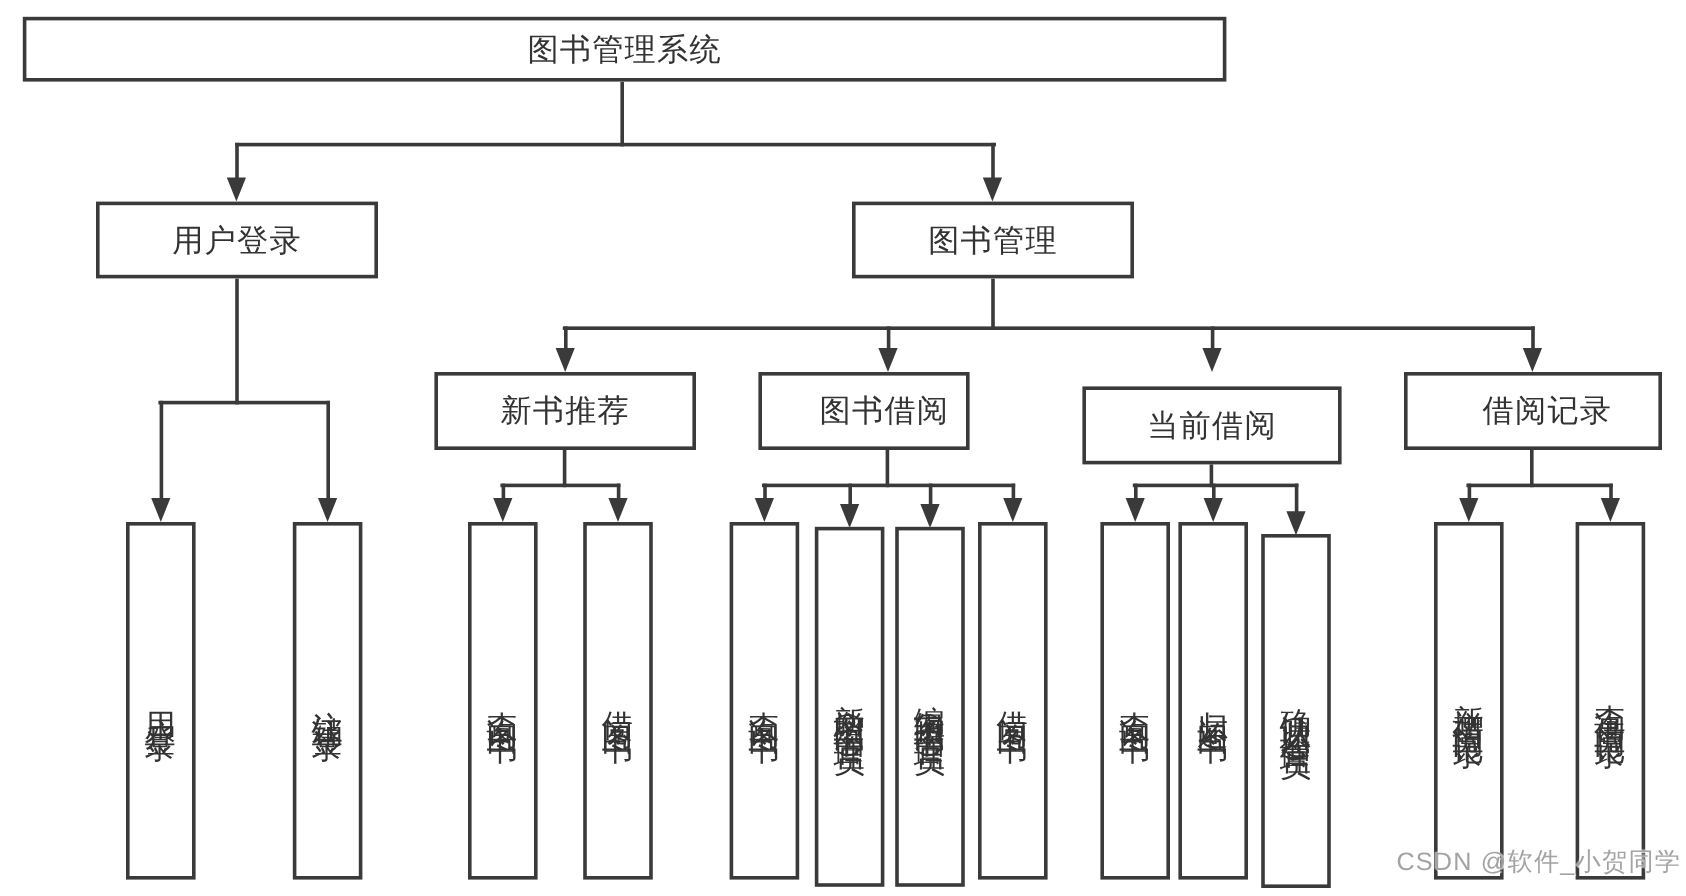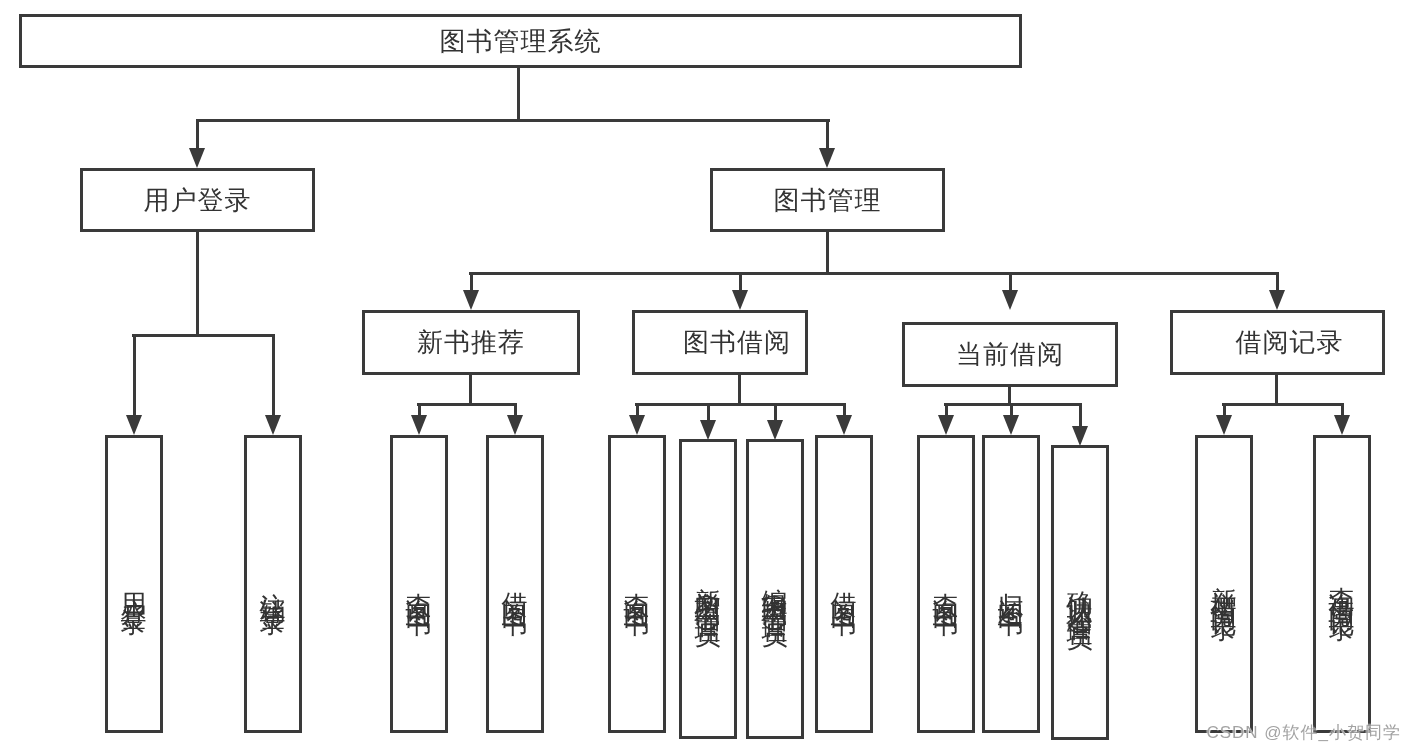--- a/index.html
+++ b/index.html
@@ -23,21 +23,21 @@
   }
   
   .ln{position:absolute;background:var(--line,#3a3a3a);}
   
   .arrow{position:absolute;width:16px;}
   .arrow::before{content:"";position:absolute;left:6.5px;width:3px;top:0;bottom:12px;background:var(--line,#3a3a3a);}
   .arrow::after{content:"";position:absolute;left:0;bottom:0;width:0;height:0;
     border-left:8px solid transparent;border-right:8px solid transparent;
     border-top:20px solid var(--line,#3a3a3a);}
   .watermark{
-    position:absolute;right:4px;bottom:3px;font-size:17px;color:var(--wm,#a3a3a3);
+    position:absolute;right:4px;bottom:15px;font-size:21px;color:var(--wm,#a3a3a3);
     text-shadow:1px 1px 1px rgba(255,255,255,.95), -1px -1px 1px rgba(255,255,255,.6);
     letter-spacing:1px;white-space:nowrap;
   }
 </style>
 </head>
 <body>
 
 <div id="canvas">
 
   <div class="ln" style="left:517px;top:68px;width:3px;height:54px;"></div>

